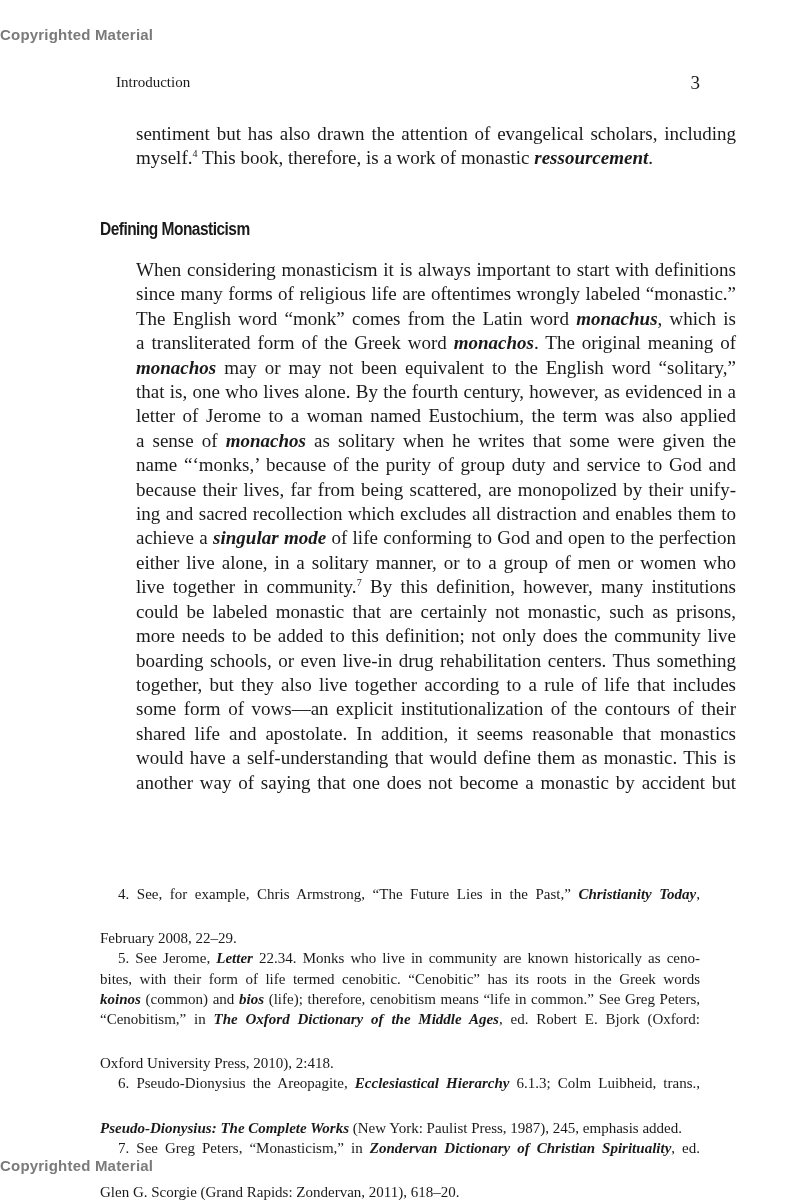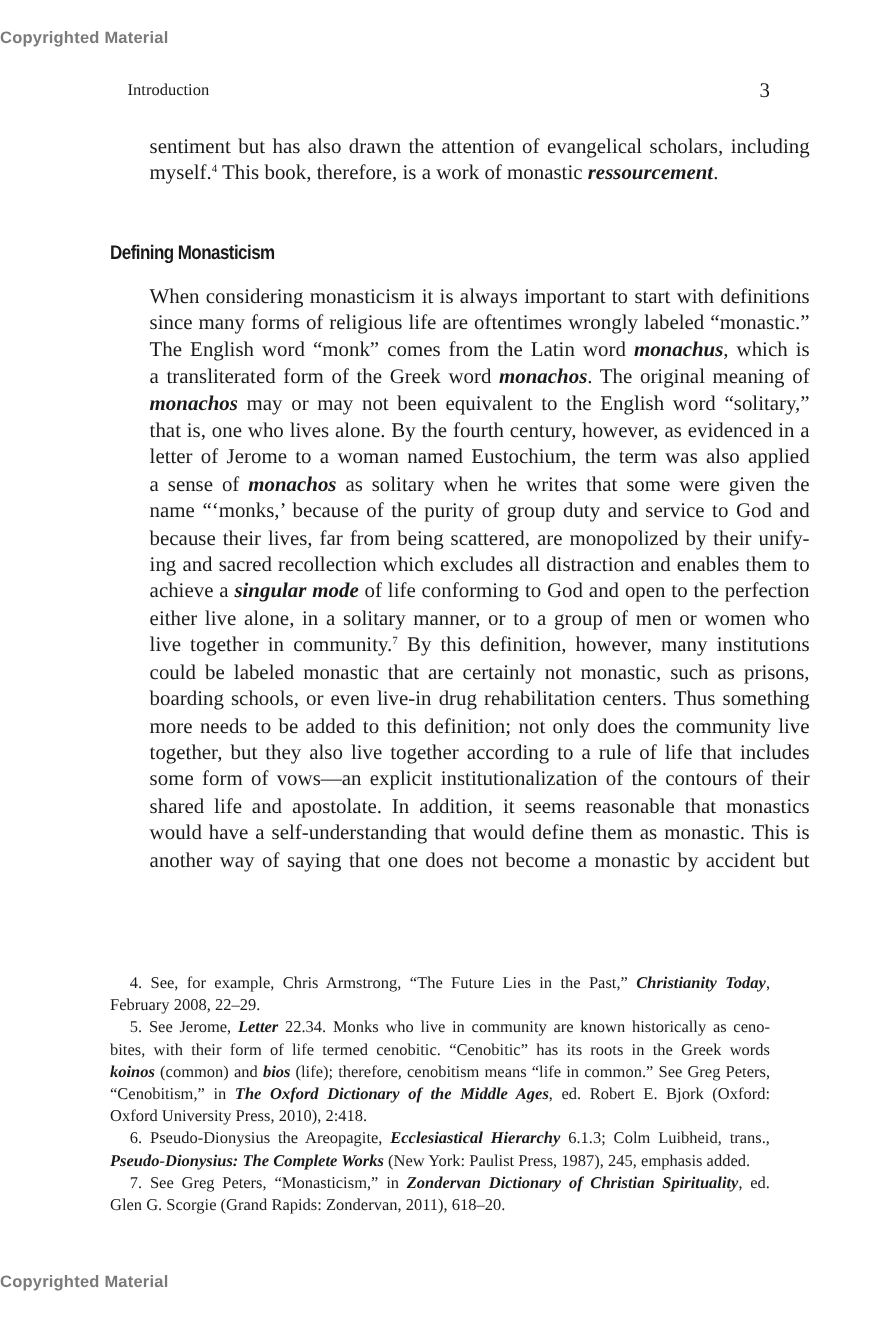--- a/index.html
+++ b/index.html
@@ -31,21 +31,21 @@
       font-family: "Liberation Sans", sans-serif; font-size: 18px; font-weight: bold;
       letter-spacing: -0.6px; transform: scaleX(0.86); transform-origin: left center;
     }
     sup { font-size: 10px; line-height: 0; vertical-align: 7px; }
     .footnotes {
       position: absolute; top: 884px; left: 100px; width: 600px;
       font-family: "Liberation Serif", serif; font-size: 15px; line-height: 20.2px;
     }
     .fn-line { display: block; white-space: nowrap; text-align: justify; text-align-last: justify; }
     .fn-line.first { padding-left: 18px; }
-    .fn-line.last { text-align-last: left; }
+    .fn-line.last { text-align-last: left; margin-top: 24px; }
     i { font-style: italic; font-weight: bold; }
   </style>
 </head>
 <body>
 
 <div class="watermark wm-top">Copyrighted Material</div>
 
 <div class="running-head">
   <span class="rh-title">Introduction</span>
   <span class="rh-page">3</span>
@@ -67,22 +67,22 @@
   <span class="line">that is, one who lives alone. By the fourth century, however, as evidenced in a</span>
   <span class="line">letter of Jerome to a woman named Eustochium, the term was also applied</span>
   <span class="line"><span>a sense of </span><i>monachos</i><span> as solitary when he writes that some were given the</span></span>
   <span class="line">name “‘monks,’ because of the purity of group duty and service to God and</span>
   <span class="line">because their lives, far from being scattered, are monopolized by their unify-</span>
   <span class="line">ing and sacred recollection which excludes all distraction and enables them to</span>
   <span class="line"><span>achieve a </span><i>singular mode</i><span> of life conforming to God and open to the perfection</span></span>
   <span class="line">either live alone, in a solitary manner, or to a group of men or women who</span>
   <span class="line"><span>live together in community.</span><sup>7</sup><span> By this definition, however, many institutions</span></span>
   <span class="line">could be labeled monastic that are certainly not monastic, such as prisons,</span>
+  <span class="line">more needs to be added to this definition; not only does the community live</span>
   <span class="line">boarding schools, or even live-in drug rehabilitation centers. Thus something</span>
-  <span class="line">more needs to be added to this definition; not only does the community live</span>
   <span class="line">together, but they also live together according to a rule of life that includes</span>
   <span class="line">some form of vows—an explicit institutionalization of the contours of their</span>
   <span class="line">shared life and apostolate. In addition, it seems reasonable that monastics</span>
   <span class="line">would have a self-understanding that would define them as monastic. This is</span>
   <span class="line">another way of saying that one does not become a monastic by accident but</span>
 </div>
 
 <div class="footnotes">
   <div>
     <span class="fn-line first"><span>4. See, for example, Chris Armstrong, “The Future Lies in the Past,” </span><i>Christianity Today</i><span>,</span></span>

